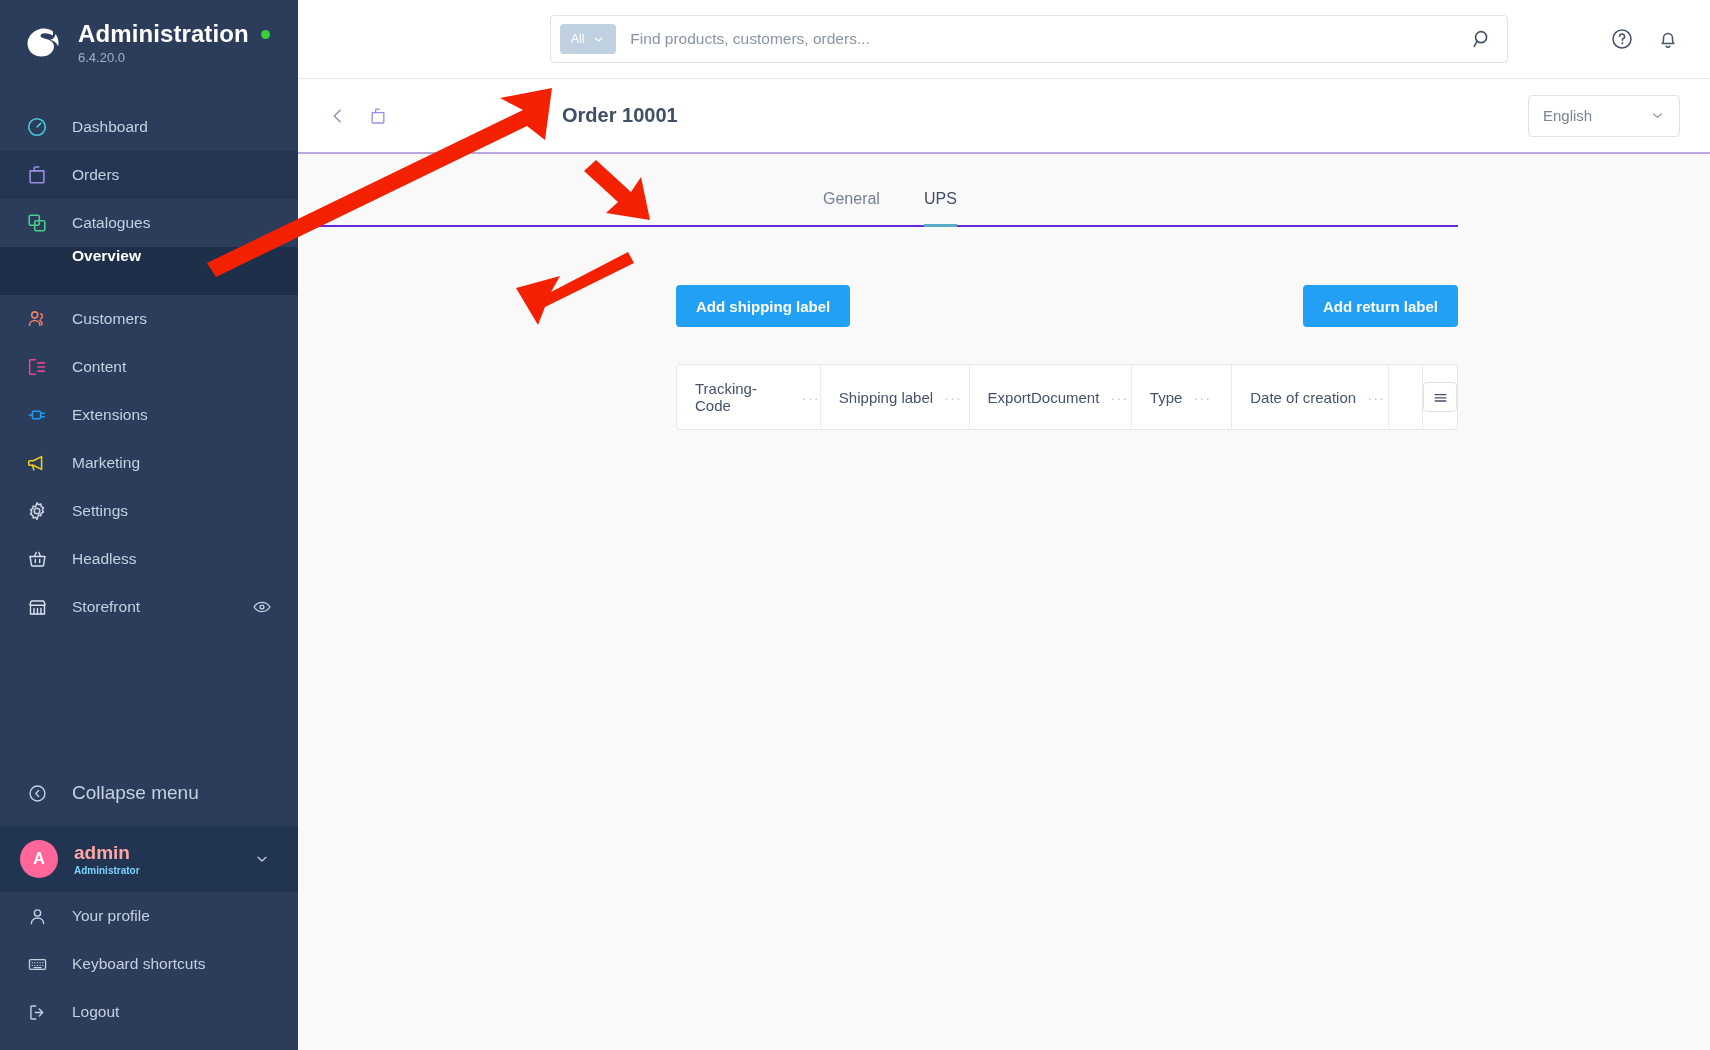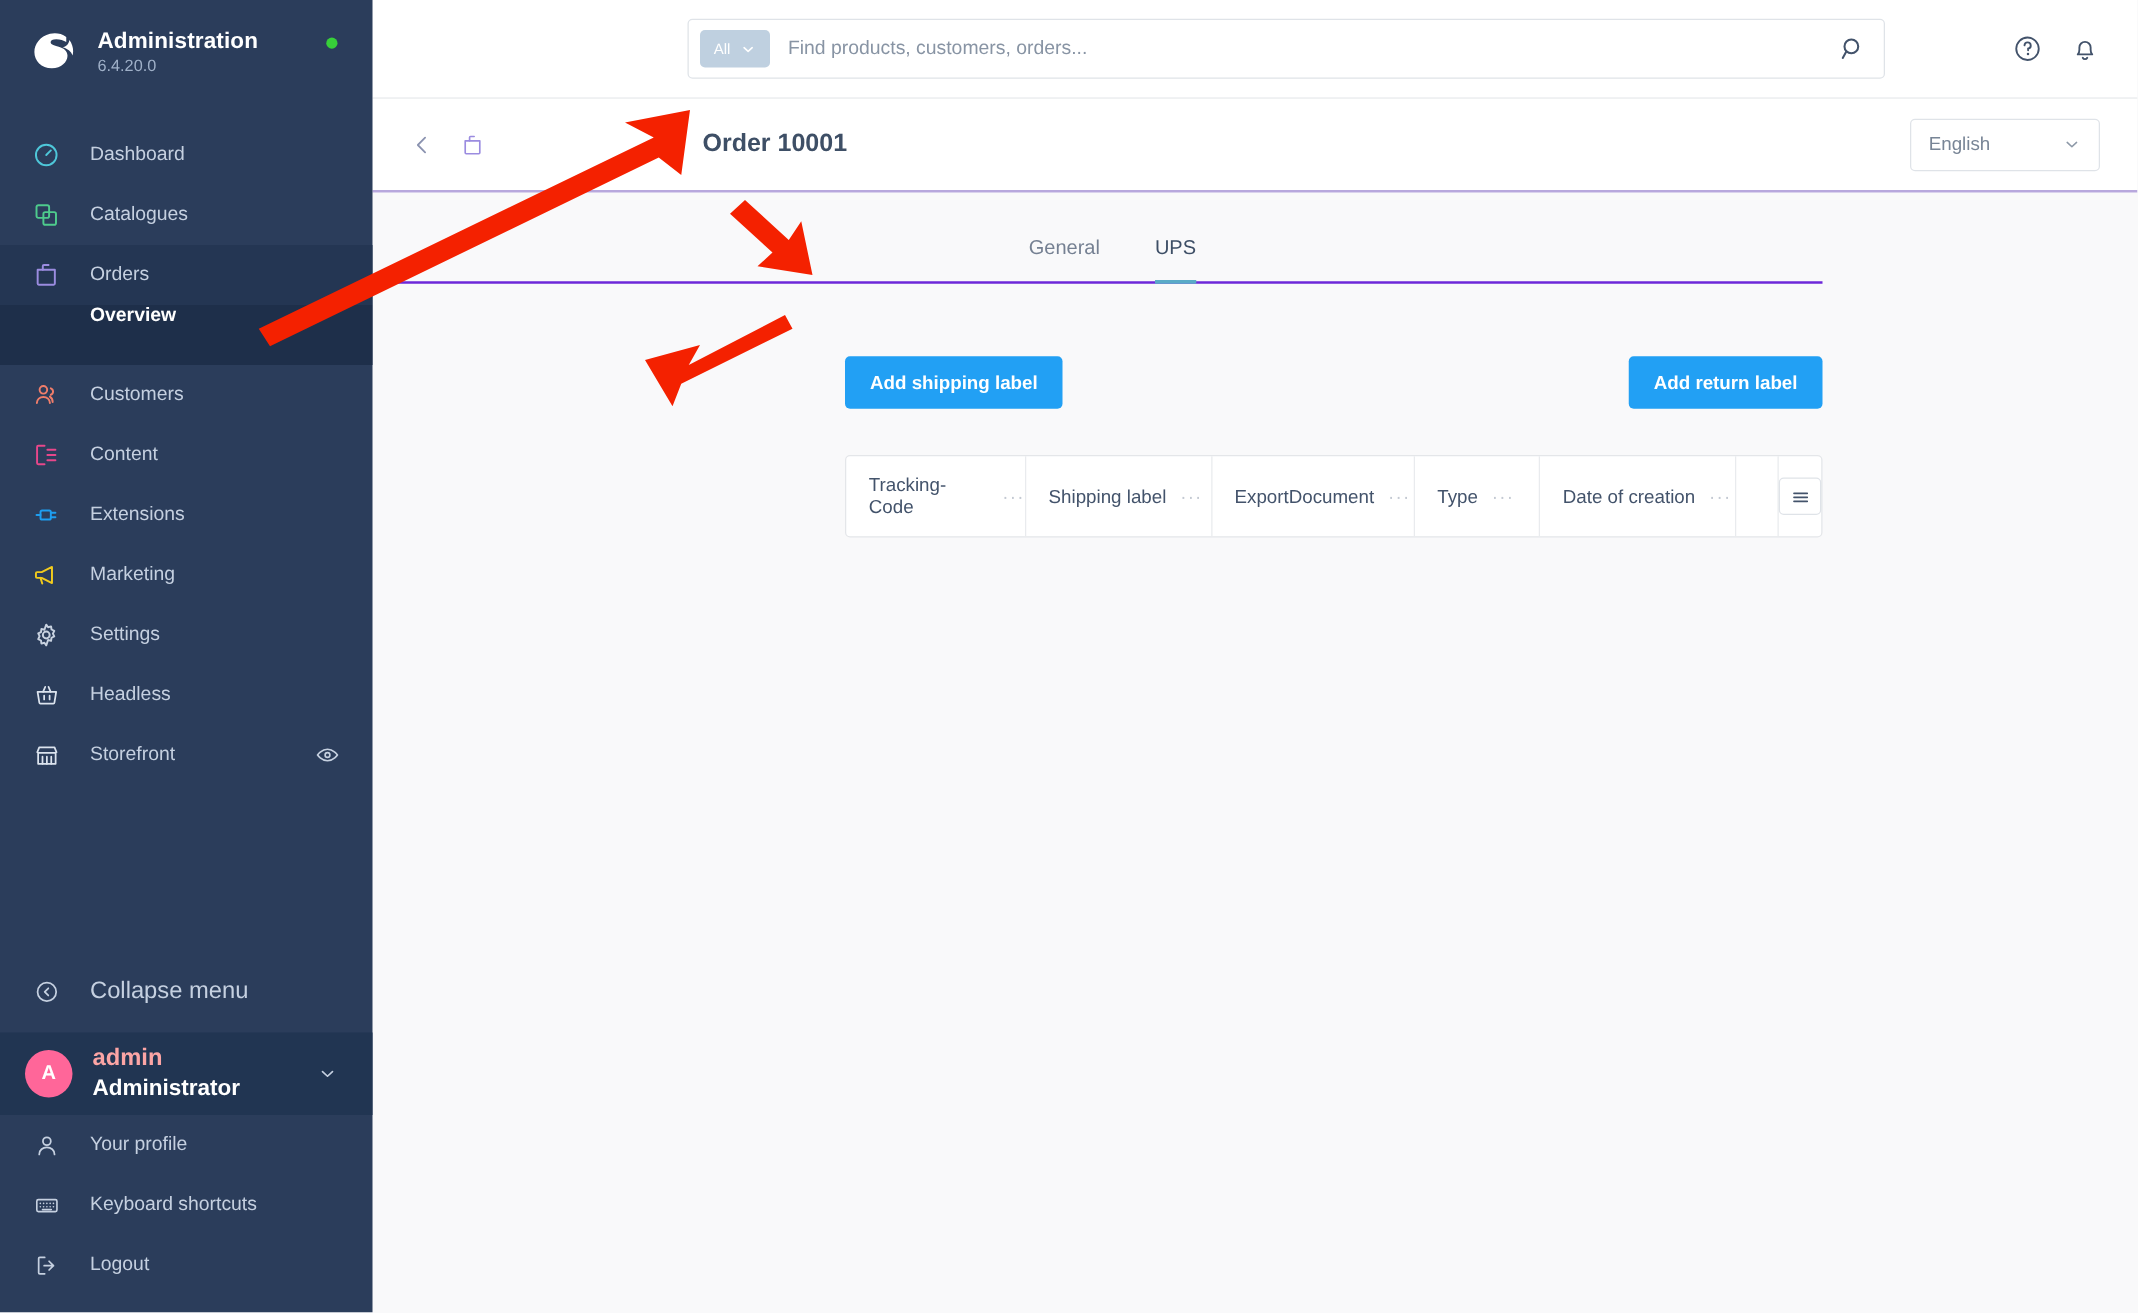--- a/index.html
+++ b/index.html
@@ -16,21 +16,21 @@
     background: #2b3d5b;
     display: flex; flex-direction: column;
     flex-shrink: 0; position: relative;
   }
   .brand {
     display: flex; align-items: center;
     padding: 20px 0 18px 22px; position: relative;
   }
   .brand-logo { width: 42px; height: 42px; flex-shrink: 0; }
   .brand-text { margin-left: 14px; }
-  .brand-title { color: #fff; font-size: 18px; font-weight: bold; letter-spacing: .1px; }
+  .brand-title { color: #fff; font-size: 24px; font-weight: bold; letter-spacing: .1px; }
   .brand-ver { color: #9fb0c8; font-size: 13px; margin-top: 2px; }
   .brand-dot {
     position: absolute; right: 28px; top: 30px;
     width: 9px; height: 9px; border-radius: 50%; background: #37d039;
   }
 
   .nav { margin-top: 20px; }
   .nav-item {
     display: flex; align-items: center;
     height: 48px; padding-left: 24px;
@@ -67,21 +67,21 @@
     height: 66px; padding: 0 28px 0 20px;
     background: #213552; cursor: pointer;
   }
   .avatar {
     width: 38px; height: 38px; border-radius: 50%;
     background: #ff6699; color: #fff; font-size: 16px; font-weight: bold;
     display: flex; align-items: center; justify-content: center; flex-shrink: 0;
   }
   .user-text { margin-left: 16px; flex: 1; }
   .user-name { color: #fca5a5; font-size: 19px; font-weight: bold; line-height: 1.25; }
-  .user-role { color: #ffffff; font-size: 18px; font-weight: bold; line-height: 1.3; }
+  .user-role { color: #7dd3fc; font-size: 10px; font-weight: bold; line-height: 1.3; }
 
   .foot-item {
     display: flex; align-items: center; height: 48px;
     padding-left: 24px; color: #c5d0e0; font-size: 15.5px; cursor: pointer;
   }
 
   
   .main { flex: 1; display: flex; flex-direction: column; background: #f9f9fa; min-width: 0; }
 
   .topbar {
@@ -218,38 +218,38 @@
       <div class="nav-item">
         <span class="nav-ico">
           <svg width="22" height="22" viewBox="0 0 24 24" fill="none" stroke="#4ec7d9" stroke-width="1.7">
             <circle cx="12" cy="12" r="9"></circle>
               <path d="M12 12 L16 8" stroke-linecap="round"></path>
           </svg>
         </span>
         <span class="nav-label">Dashboard</span>
       </div>
 
+      <div class="nav-item active">
+        <span class="nav-ico">
+          <svg width="22" height="22" viewBox="0 0 24 24" fill="none" stroke="#9b8ce0" stroke-width="1.7">
+            <path d="M4.5 7.5 h15 v12 a1 1 0 0 1 -1 1 h-13 a1 1 0 0 1 -1 -1 z" stroke-linejoin="round"></path>
+            <path d="M9 7.5 V4.2 a1 1 0 0 1 1 -1 h4" stroke-linecap="round"></path>
+          </svg>
+        </span>
+        <span class="nav-label">Orders</span>
+      </div>
+
       <div class="nav-item">
         <span class="nav-ico">
           <svg width="22" height="22" viewBox="0 0 24 24" fill="none" stroke="#4ecb8d" stroke-width="1.7">
             <rect x="3.5" y="3.5" width="11" height="11" rx="1.6"></rect>
             <rect x="9.5" y="9.5" width="11" height="11" rx="1.6"></rect>
           </svg>
         </span>
         <span class="nav-label">Catalogues</span>
-      </div>
-
-      <div class="nav-item active">
-        <span class="nav-ico">
-          <svg width="22" height="22" viewBox="0 0 24 24" fill="none" stroke="#9b8ce0" stroke-width="1.7">
-            <path d="M4.5 7.5 h15 v12 a1 1 0 0 1 -1 1 h-13 a1 1 0 0 1 -1 -1 z" stroke-linejoin="round"></path>
-            <path d="M9 7.5 V4.2 a1 1 0 0 1 1 -1 h4" stroke-linecap="round"></path>
-          </svg>
-        </span>
-        <span class="nav-label">Orders</span>
       </div>
 
       <div class="sub-item">
         <span>Overview</span>
       </div>
 
       <div class="nav-item">
         <span class="nav-ico">
           <svg width="22" height="22" viewBox="0 0 24 24" fill="none" stroke="#ef7d6a" stroke-width="1.7">
             <circle cx="9.5" cy="7.5" r="3.3"></circle>

